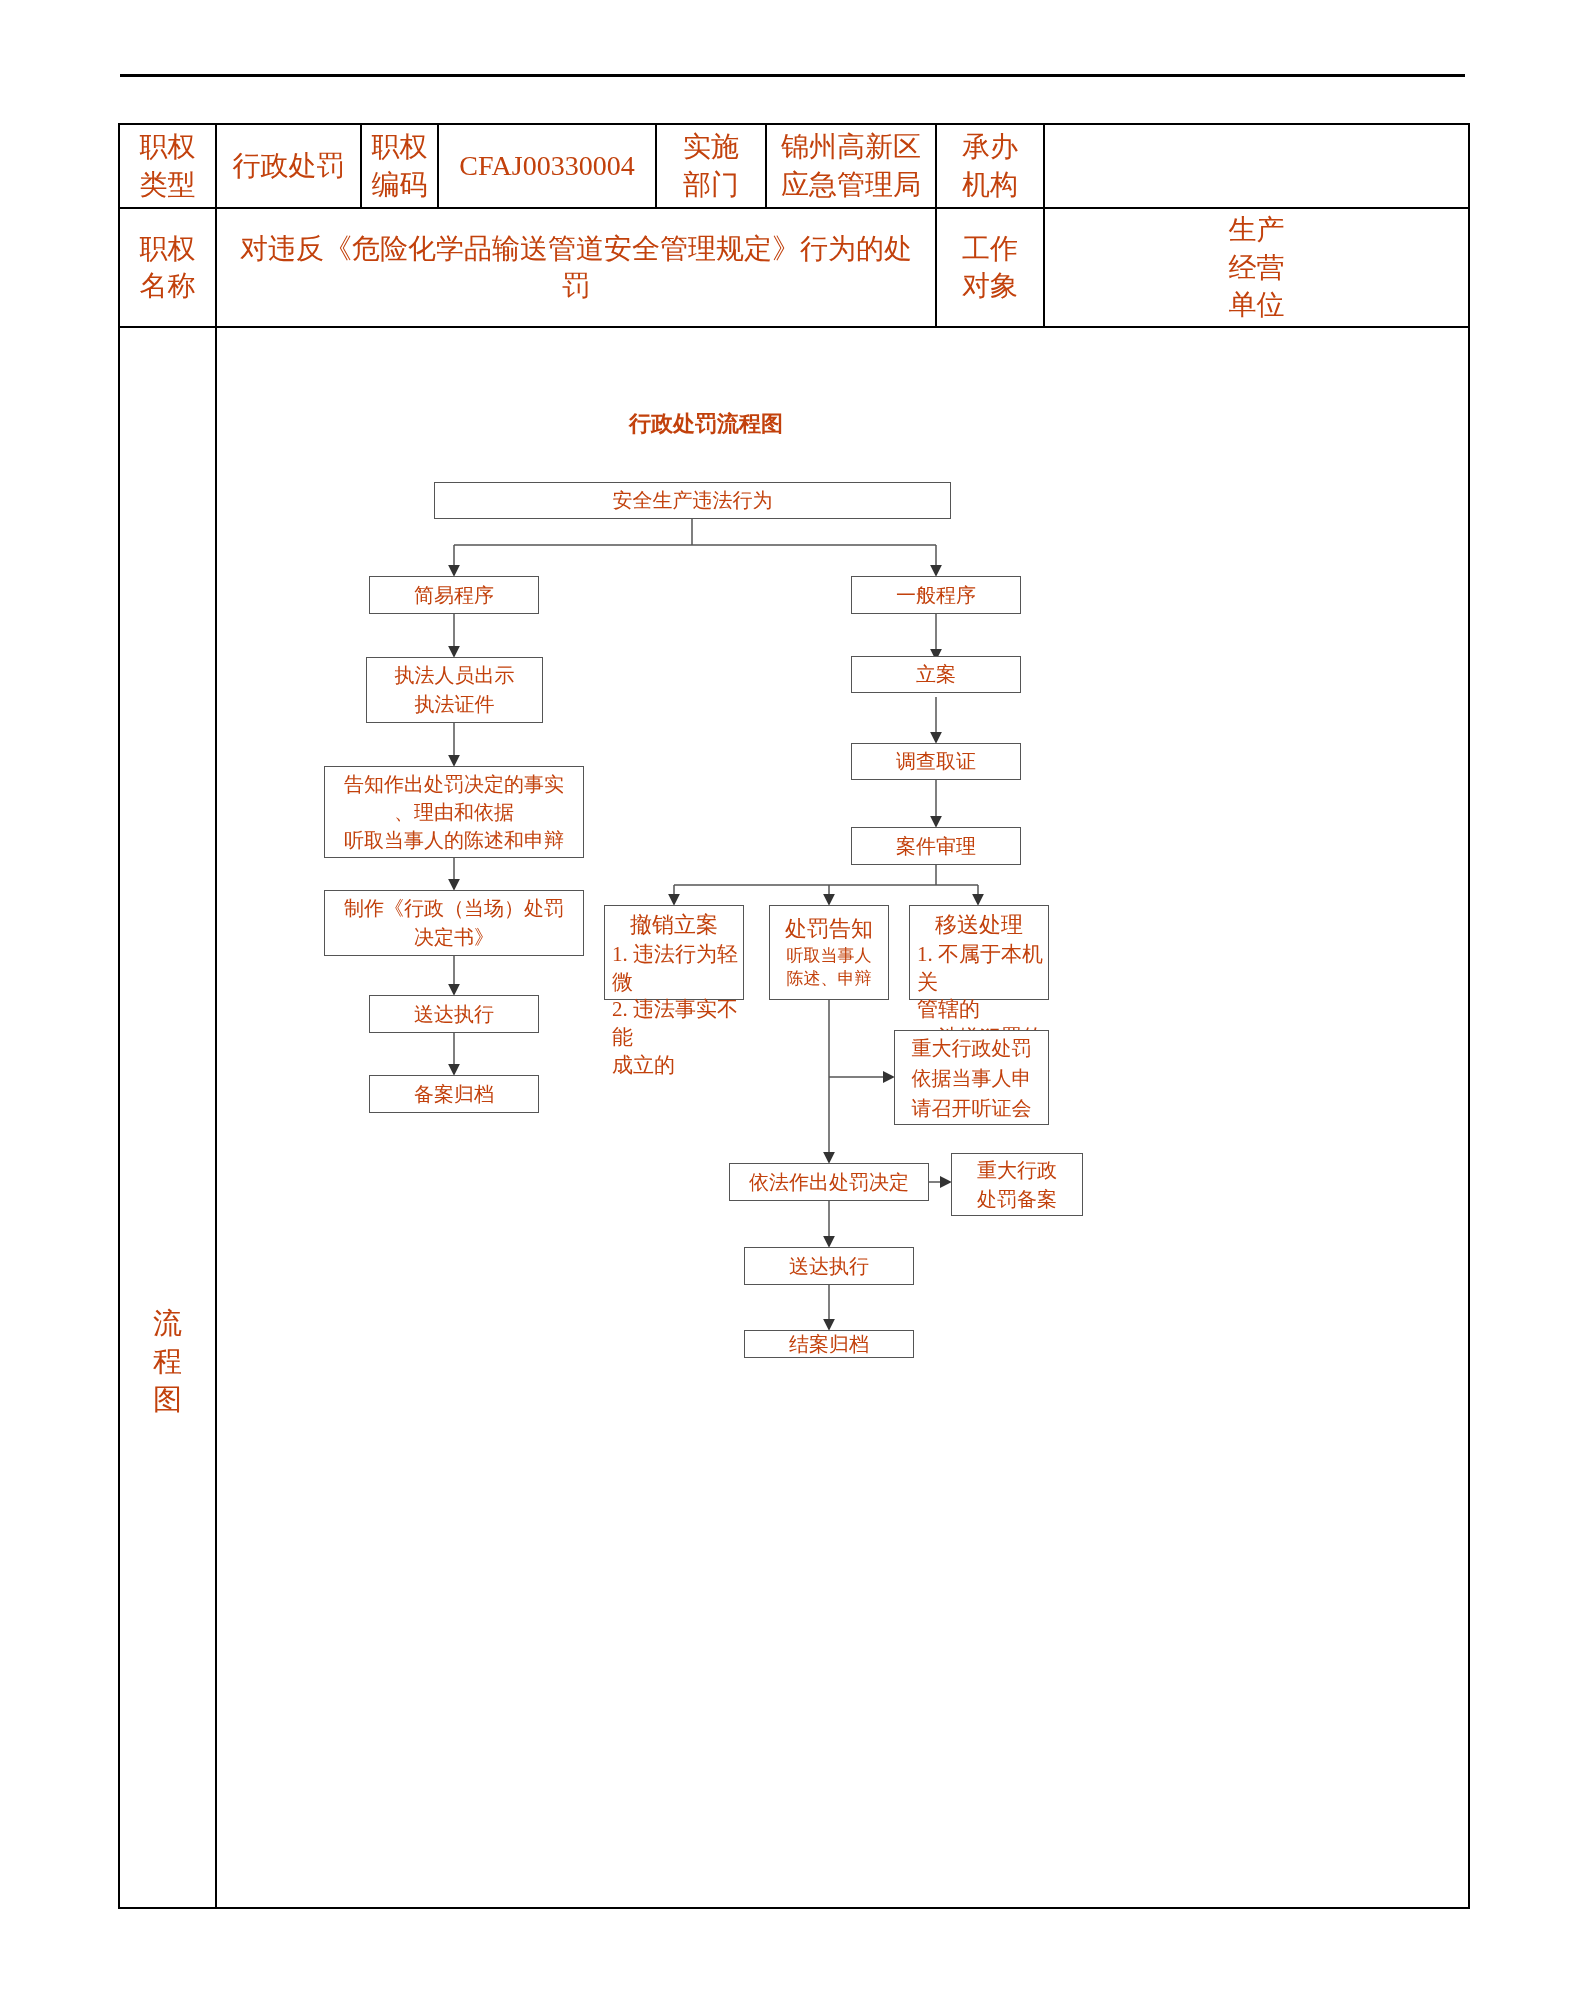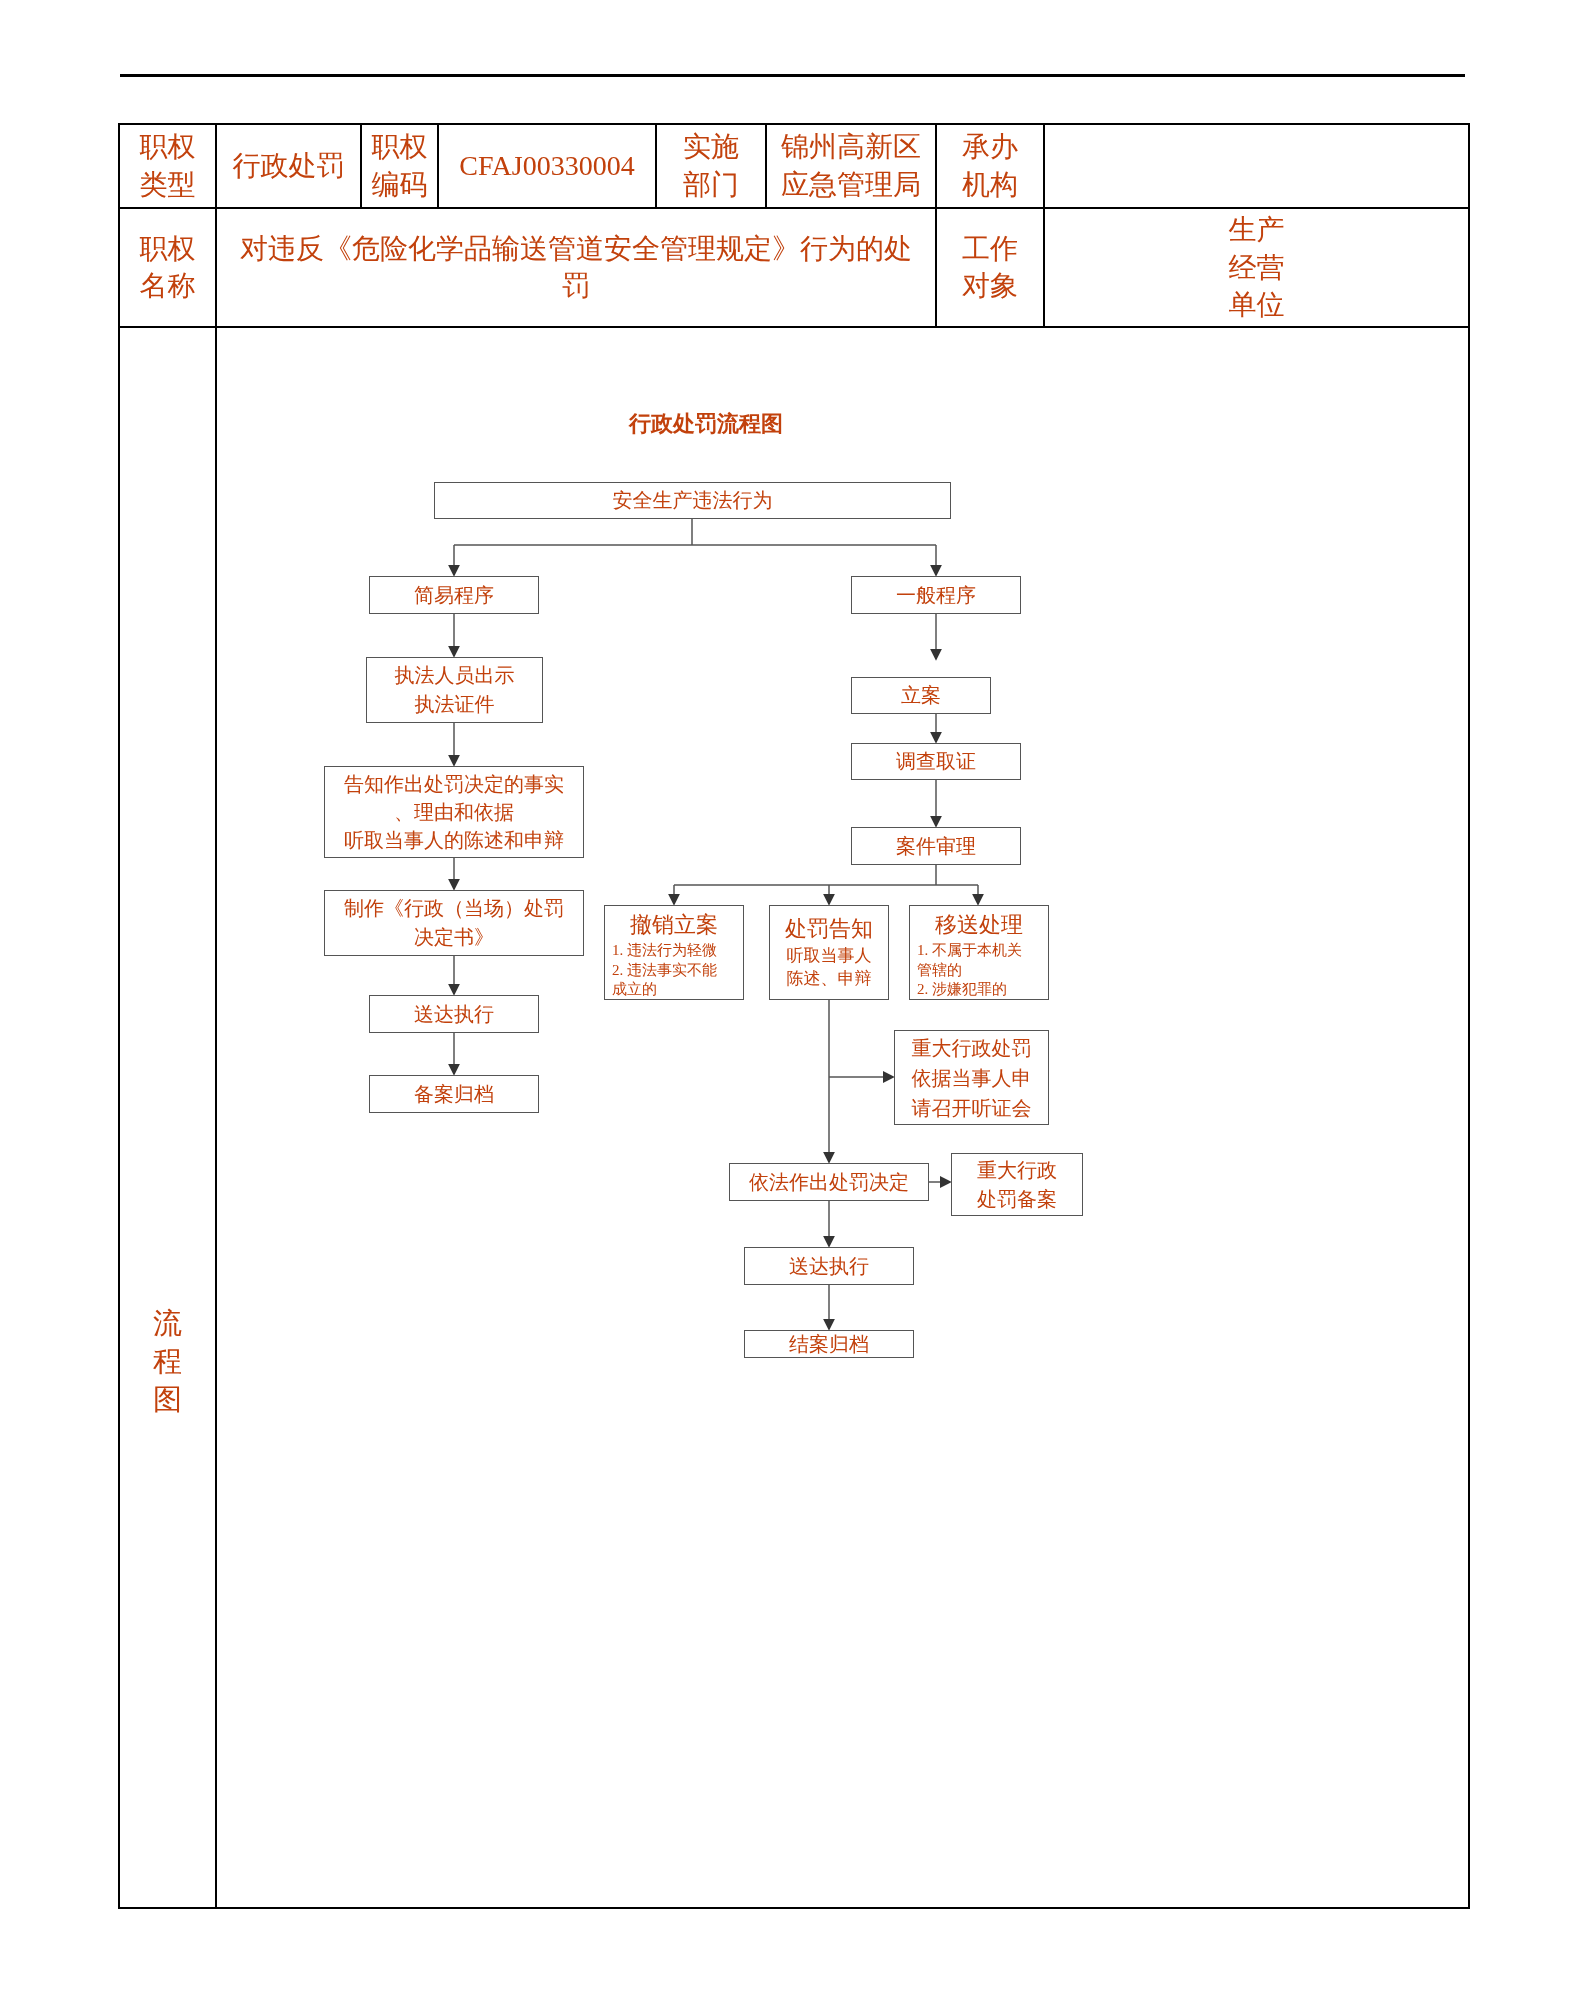--- a/index.html
+++ b/index.html
@@ -27,21 +27,21 @@
   .fc-title { position:absolute; left:335px; top:42px; width:300px;
     text-align:center; font-size:22px; font-weight:700; }
   .nb {
     position:absolute; box-sizing:border-box; border:1.5px solid #555;
     background:#fff; display:flex; flex-direction:column; align-items:center;
     justify-content:center; font-weight:400; font-size:20px; line-height:1.45;
     white-space:pre-line; text-align:center;
   }
   .nb.listbox { justify-content:flex-start; padding-top:4px; }
   .nb-title { font-size:22px; line-height:1.4;text-align:center; }
-  .nb-notes { align-self:stretch; text-align:left; font-size:15px; line-height:1.32;
+  .nb-notes { align-self:stretch; text-align:left; font-size:21px; line-height:1.32;
     padding:0 4px 0 7px; }
   .nb-sub { font-size:17px; line-height:1.35; }
   .ln { stroke:#555; stroke-width:1.5; fill:none; }
 </style>
 </head>
 <body>
 
 <div class="page">
   <div class="header-rule"></div>
 
@@ -129,21 +129,21 @@
 执法证件</div>
           <div class="nb" style="left:103px;top:399px;width:260px;height:92px;line-height:1.4">告知作出处罚决定的事实
 、理由和依据
 听取当事人的陈述和申辩</div>
           <div class="nb" style="left:103px;top:523px;width:260px;height:66px">制作《行政（当场）处罚
 决定书》</div>
           <div class="nb" style="left:148px;top:628px;width:170px;height:38px">送达执行</div>
           <div class="nb" style="left:148px;top:708px;width:170px;height:38px">备案归档</div>
 
           <div class="nb" style="left:630px;top:209px;width:170px;height:38px">一般程序</div>
-          <div class="nb" style="left:630px;top:310px;width:140px;height:37px">立案</div>
+          <div class="nb" style="left:630px;top:289px;width:170px;height:37px">立案</div>
           <div class="nb" style="left:630px;top:376px;width:170px;height:37px">调查取证</div>
           <div class="nb" style="left:630px;top:460px;width:170px;height:38px">案件审理</div>
 
           <div class="nb listbox" style="left:383px;top:538px;width:140px;height:95px">
             <div class="nb-title">撤销立案</div>
             <div class="nb-notes">1. 违法行为轻微
 2. 违法事实不能
 成立的</div>
           </div>
           <div class="nb" style="left:548px;top:538px;width:120px;height:95px">

